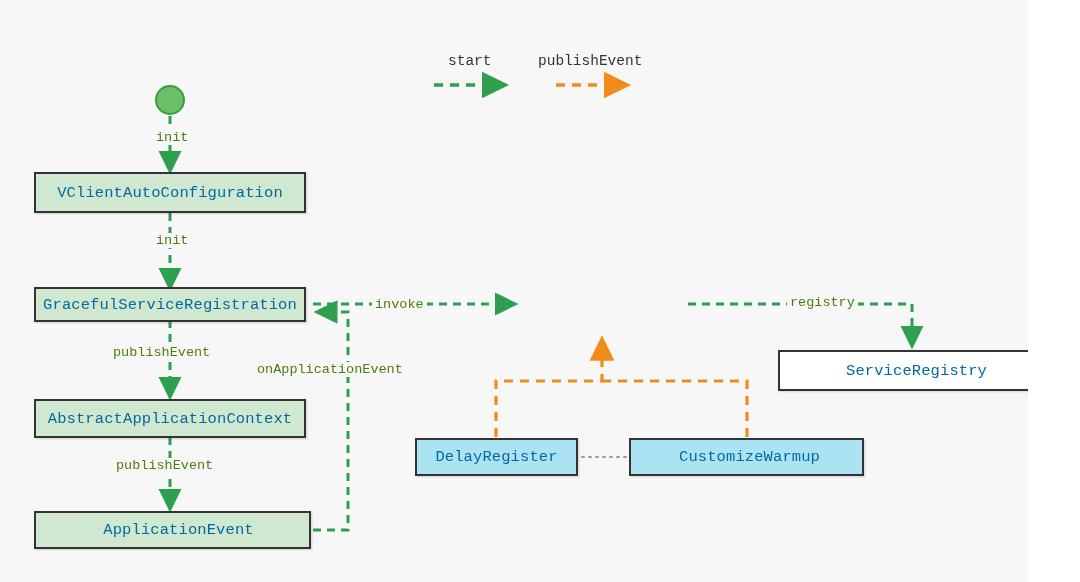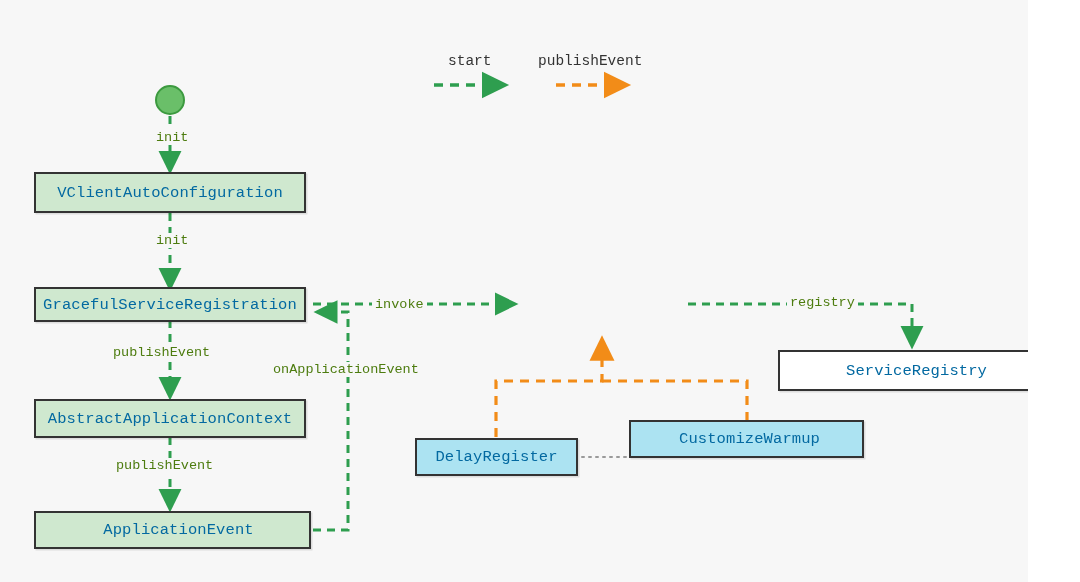--- a/index.html
+++ b/index.html
@@ -150,31 +150,31 @@
 
 
   <div class="node white" style="left:778px; top:350px; width:268px; height:41px;padding-left:9px;">
     <span>ServiceRegistry</span>
   </div>
 
   <div class="node blue" style="left:415px; top:438px; width:163px; height:38px;">
     <span>DelayRegister</span>
   </div>
 
-  <div class="node blue" style="left:629px; top:420px; width:235px; height:38px;padding-left:6px;">
+  <div class="node blue" style="left:629px; top:438px; width:235px; height:38px;padding-left:6px;">
     <span>CustomizeWarmup</span>
   </div>
 
   <div class="edge-label" style="left:153px; top:130px;">init</div>
 
   <div class="edge-label" style="left:153px; top:233px;">init</div>
 
   <div class="edge-label" style="left:110px; top:345px;">publishEvent</div>
 
   <div class="edge-label" style="left:113px; top:458px;">publishEvent</div>
 
-  <div class="edge-label" style="left:270px; top:362px;">onApplicationEvent</div>
+  <div class="edge-label" style="left:254px; top:362px;">onApplicationEvent</div>
 
   <div class="edge-label" style="left:372px; top:297px;">invoke</div>
 
   <div class="edge-label" style="left:787px; top:295px;">registry</div>
 
 </div>
 
 </body></html>

